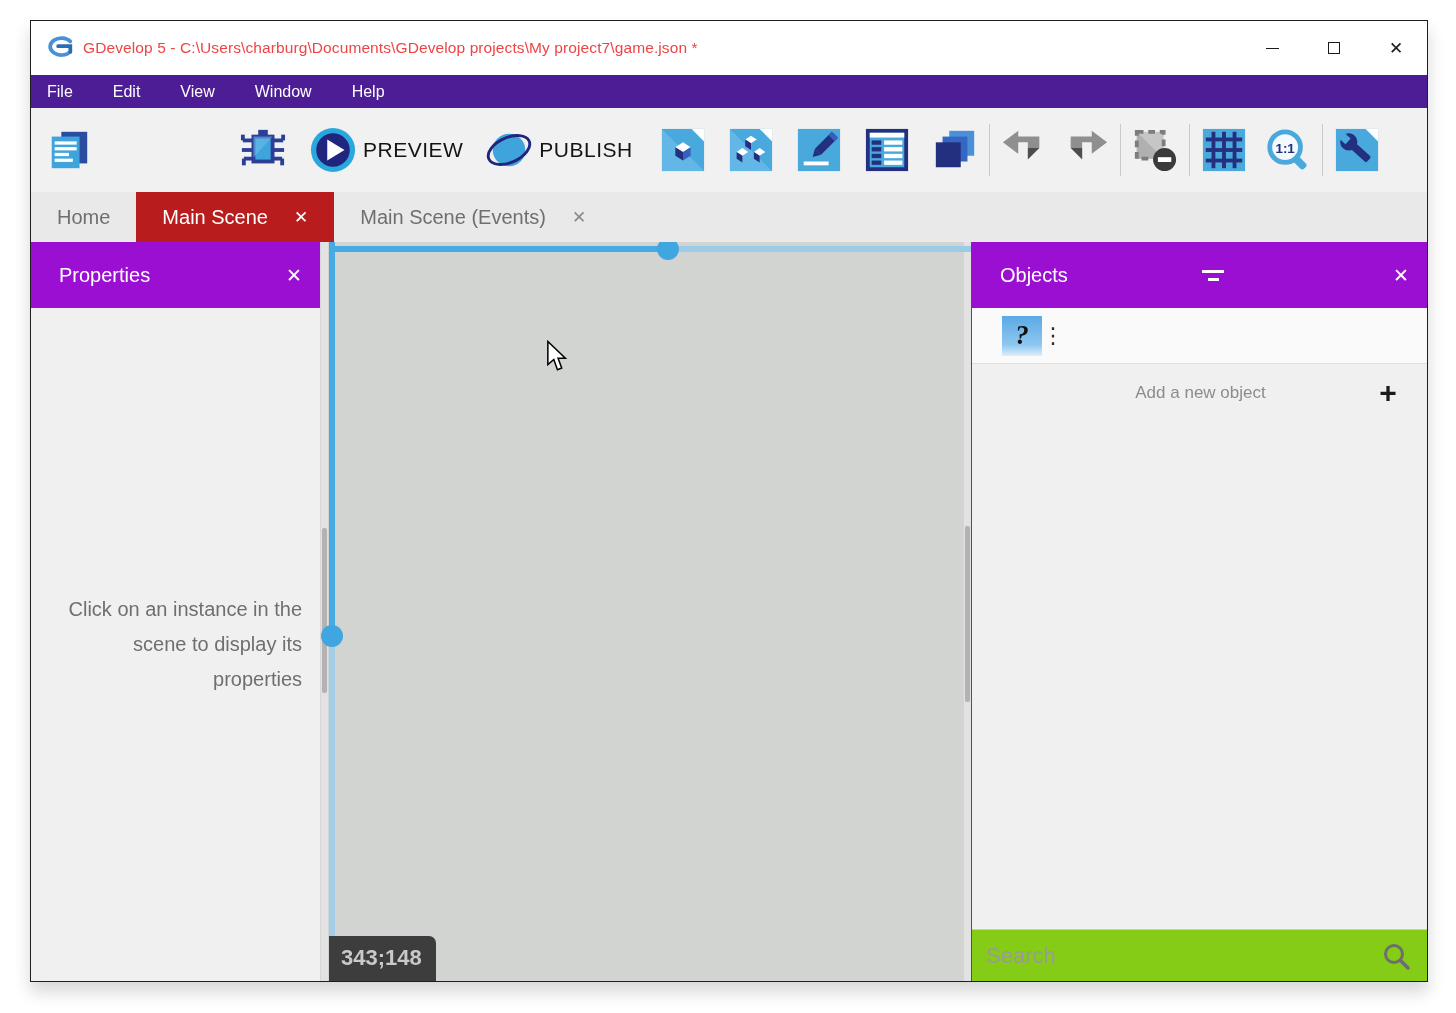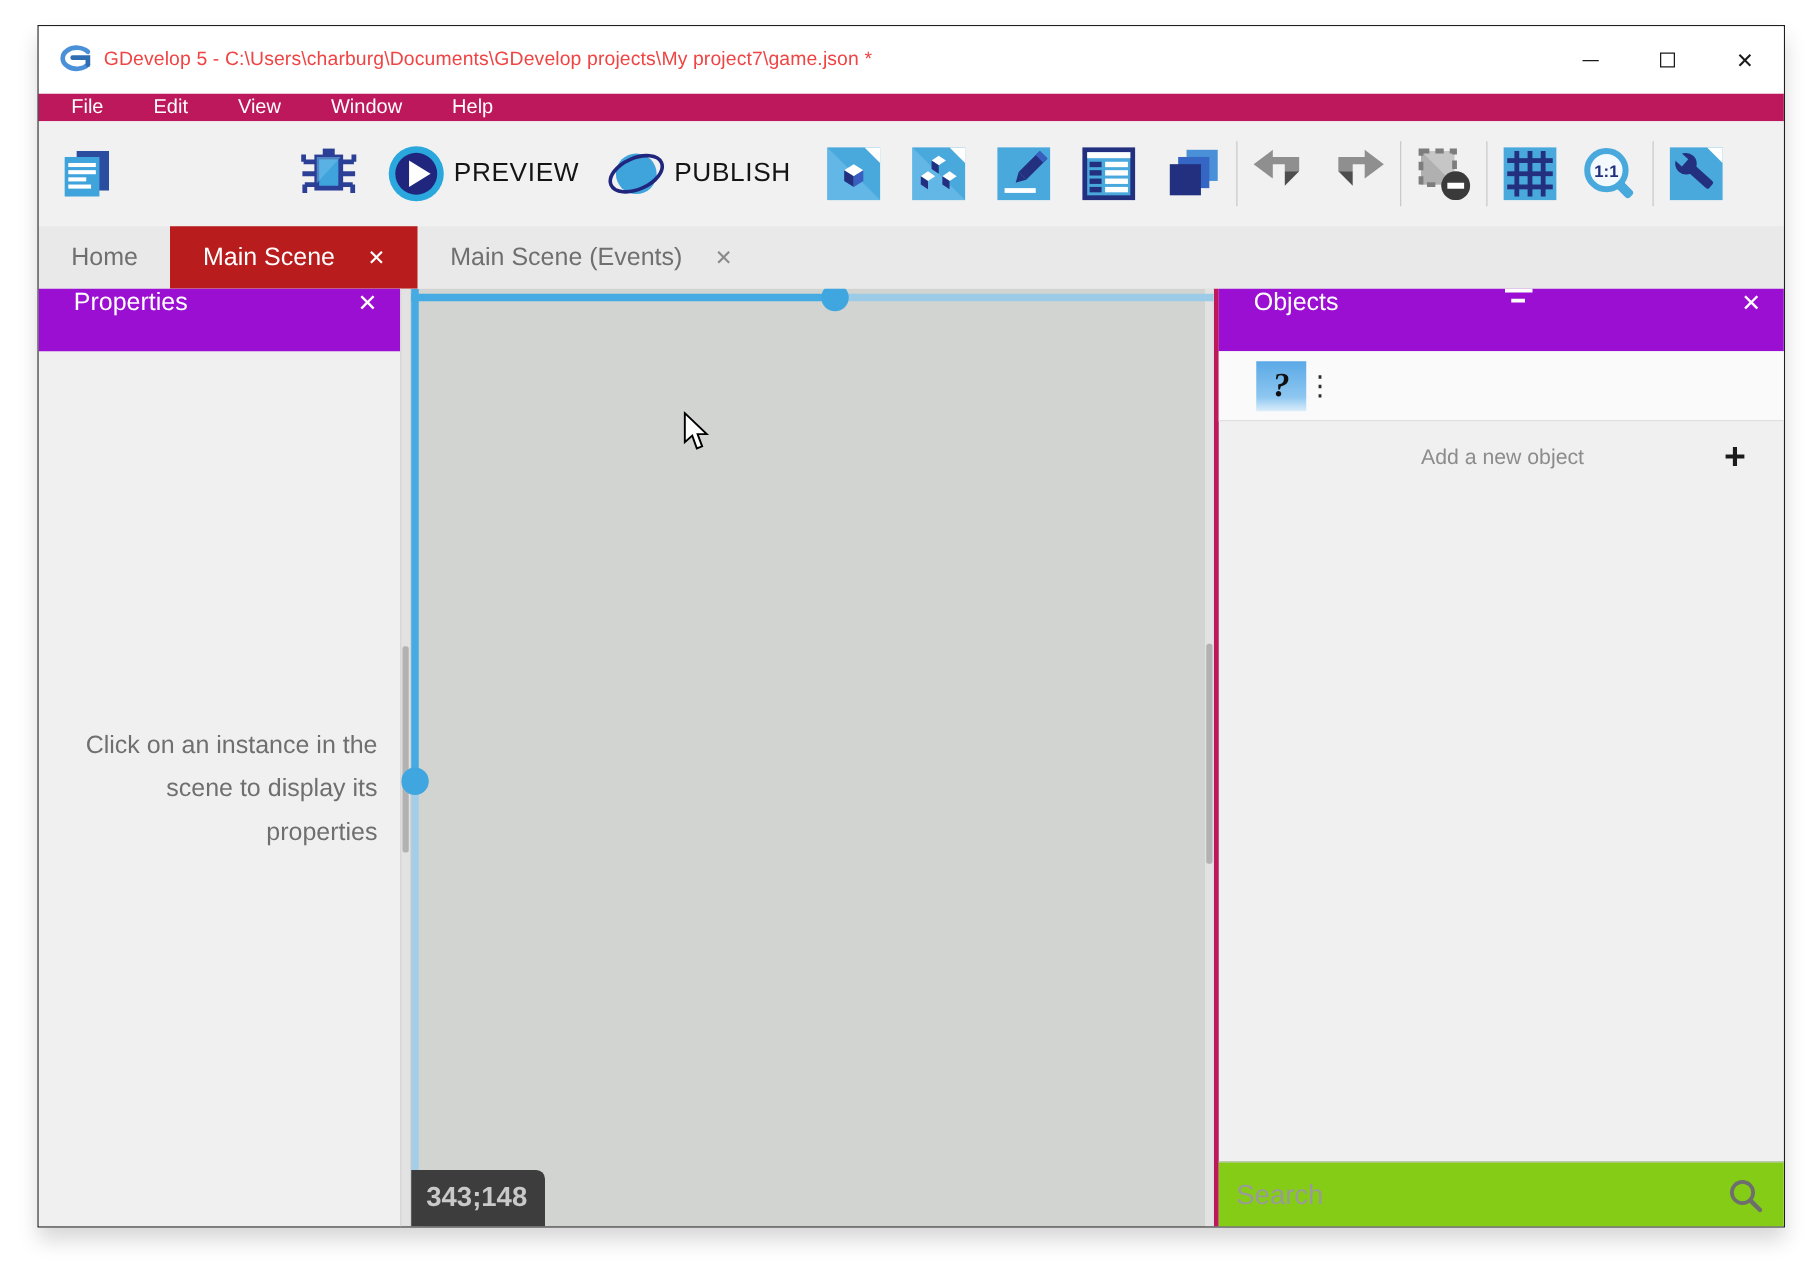--- a/index.html
+++ b/index.html
@@ -13,42 +13,42 @@
   .titlebar { height:54px; background:#ffffff; display:flex; align-items:center; flex:0 0 auto; }
   .app-logo { width:30px; height:30px; margin-left:14px; margin-right:8px; }
   .title-text { font-size:15.5px; color:#ef4444; letter-spacing:.1px; }
   .win-controls { margin-left:auto; display:flex; height:100%; }
   .win-btn { width:62px; height:100%; display:flex; align-items:center; justify-content:center; cursor:default; color:#1a1a1a; }
   .glyph-min { width:13px; height:0; border-bottom:1.6px solid #1a1a1a; }
   .glyph-max { width:12px; height:12px; border:1.6px solid #1a1a1a; }
   .glyph-close { font-size:17px; line-height:1; }
 
   
-  .menubar { height:22px; background:#be185d; display:flex; align-items:center; flex:0 0 auto; padding-left:26px; }
+  .menubar { height:33px; background:#4c1d95; display:flex; align-items:center; flex:0 0 auto; padding-left:16px; }
   .menu-item { color:#ffffff; font-size:16px; margin-right:40px; cursor:default; }
 
   
   .toolbar { height:84px; background:#f1f1f1; display:flex; align-items:center; flex:0 0 auto; }
   .tb-icon { width:48px; height:48px; display:flex; align-items:center; justify-content:center; flex:0 0 auto; }
   .tb-icon svg { width:46px; height:46px; }
   .tb-label { font-size:21px; color:#141414; margin:0 10px 0 6px; letter-spacing:.5px; }
   .tb-sep { width:1px; height:52px; background:#c9c9c9; margin:0 10px; flex:0 0 auto; }
   .sp { flex:0 0 auto; }
 
   
   .tabbar { height:50px; background:#e9e9e9; display:flex; flex:0 0 auto; }
   .tab { display:flex; align-items:center; padding:0 26px; font-size:20px; color:#6f6f6f; cursor:default; }
   .tab.active { background:#b91c1c; color:#ffffff; }
   .tab .tab-close { margin-left:26px; font-size:17px; color:#8a8a8a; cursor:default; }
   .tab.active .tab-close { color:#ffffff; }
 
   
   .main { flex:1; display:flex; min-height:0; }
 
-  .panel-header { height:50px; background:#9b0fd2; color:#ffffff; display:flex; align-items:flex-start;
+  .panel-header { height:66px; background:#9b0fd2; color:#ffffff; display:flex; align-items:center;
                   padding:0 18px 0 28px; font-size:20px; flex:0 0 auto; }
   .panel-close { margin-left:auto; font-size:19px; cursor:default; }
 
   .properties-panel { width:290px; background:#f0f0f0; display:flex; flex-direction:column; border-right:1px solid #d7d7d7; }
   .properties-empty { flex:1; display:flex; align-items:center; justify-content:center; text-align:right;
                       color:#6f6f6f; font-size:20px; line-height:35px; padding:0 18px; }
 
   
   .canvas { flex:1; position:relative; background:#d2d4d1; overflow:hidden; }
   .scroll-track { position:absolute; top:0; bottom:0; width:7px; background:#e2e2e2; }
@@ -63,21 +63,21 @@
   .handle { position:absolute; width:22px; height:22px; border-radius:50%; background:#3fa6e0; }
   .handle.top  { left:336px; top:-4px; }
   .handle.side { left:0px; top:383px; }
 
   .coord-tooltip { position:absolute; left:8px; bottom:0; background:#3d3d3d; color:#c9c9c9;
                    font-size:22px; font-weight:bold; padding:9px 14px 10px 12px; border-top-right-radius:7px; }
 
   .cursor { position:absolute; left:222px; top:98px; }
 
   
-  .objects-panel { width:456px; background:#f0f0f0; display:flex; flex-direction:column; border-left:4px solid #be185d; }
+  .objects-panel { width:456px; background:#f0f0f0; display:flex; flex-direction:column; border-left:1px solid #be185d; }
   .filter-icon { margin-left:auto; margin-right:34px; display:flex; flex-direction:column; align-items:center; gap:5px; cursor:default; }
   .filter-icon .bar1 { width:22px; height:3px; background:#fff; }
   .filter-icon .bar2 { width:11px; height:3px; background:#fff; }
 
   .object-row { height:56px; background:#fafafa; display:flex; align-items:center; flex:0 0 auto; border-bottom:1px solid #dedede; }
   .object-thumb { width:40px; height:40px; margin-left:30px; background:linear-gradient(180deg,#5aa9e6 0%,#8ec7f0 72%,#dceefb 100%);
                   display:flex; align-items:center; justify-content:center;
                   font-family:"Liberation Serif", serif; font-weight:bold; font-style:italic; font-size:27px; color:#101010; }
   .object-label { flex:1; text-align:center; font-size:21px; font-weight:bold; font-style:italic; color:#111; }
   .object-menu { margin-right:26px; font-size:22px; color:#2b2b2b; letter-spacing:0; cursor:default; }

